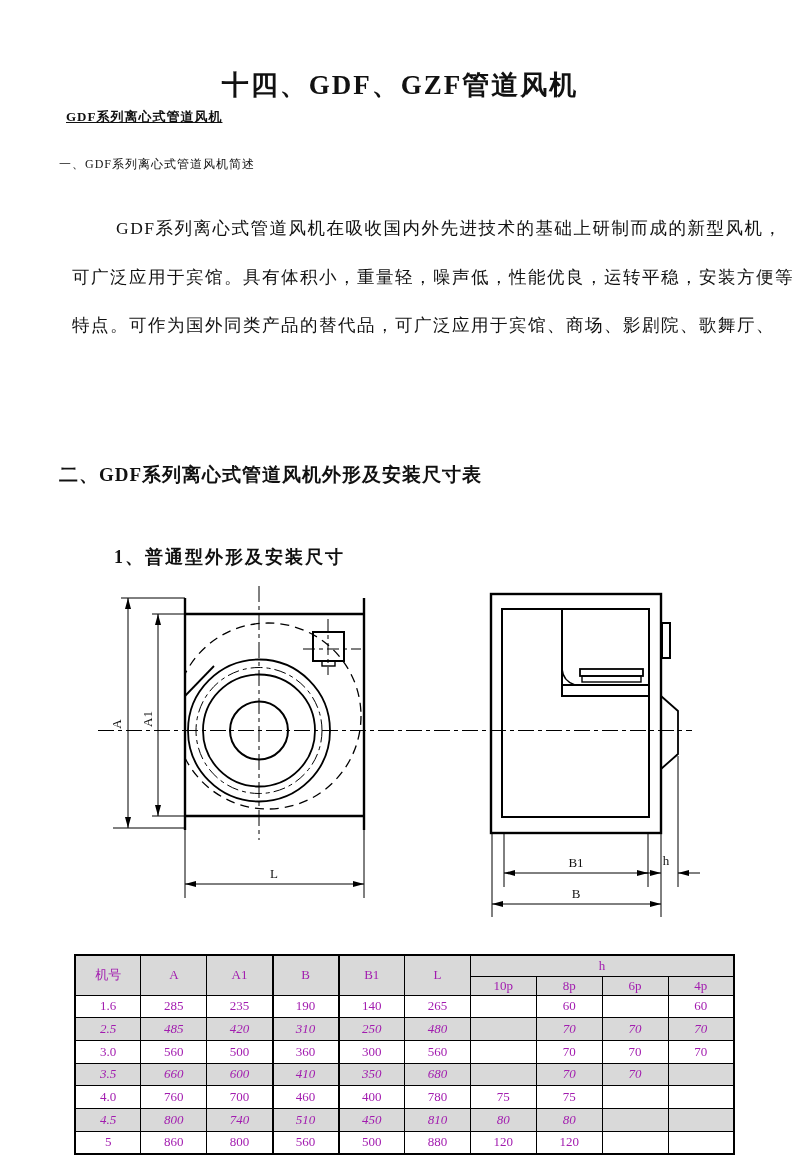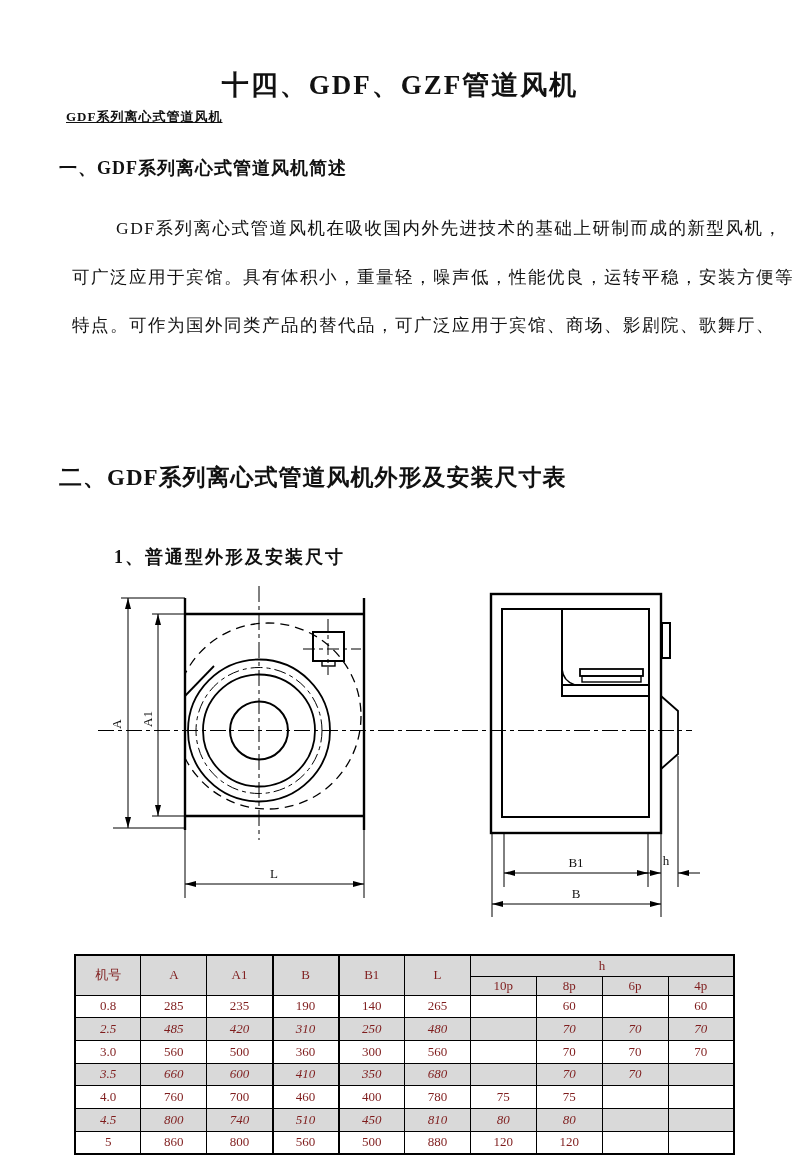--- a/index.html
+++ b/index.html
@@ -9,44 +9,44 @@
   }
   .title{
     position:absolute;left:0;right:0;top:46px;text-align:center;
     font-size:27px;font-weight:bold;letter-spacing:2px;white-space:nowrap;margin-top:21px;
   }
   .series-title{
     position:absolute;left:66px;top:108px;font-size:13px;font-weight:bold;
     letter-spacing:1px;white-space:nowrap;text-decoration:underline;
   }
   .sec1{
-    position:absolute;left:59px;top:156px;font-size:18px;font-weight:bold;
+    position:absolute;left:59px;top:156px;font-size:12px;font-weight:normal;
     letter-spacing:1px;white-space:nowrap;
   }
   .para{
     position:absolute;left:58px;top:204px;width:700px;
     font-size:17.5px;line-height:48.5px;letter-spacing:1.5px;
   }
   .para .bodyline{white-space:nowrap;margin-left:14px;}
   .para .indent{text-indent:44px;}
   .sec2{
-    position:absolute;left:59px;top:462px;font-size:23px;font-weight:bold;
+    position:absolute;left:59px;top:462px;font-size:19px;font-weight:bold;
     letter-spacing:1px;white-space:nowrap;
   }
   .subsec{
     position:absolute;left:114px;top:545px;font-size:18px;font-weight:bold;
     letter-spacing:2px;white-space:nowrap;
   }
   .drawing{position:absolute;left:88px;top:578px;}
   .drawing text{font-family:"Liberation Serif","DejaVu Serif",serif;font-size:13px;fill:#111;}
 
   table.spec{
     position:absolute;left:74px;top:954px;width:661px;
     border-collapse:collapse;table-layout:fixed;
-    font-size:13px;color:#7f1d1d;
+    font-size:13px;color:#a21caf;
   }
   table.spec th,table.spec td{
     border:1px solid #000;text-align:center;vertical-align:middle;
     padding:0;font-weight:normal;overflow:hidden;
   }
   table.spec{border:2px solid #000;}
   table.spec thead tr.hdr-top{height:21px;background:#d9d9d9;}
   table.spec thead tr.hdr-sub{height:19px;background:#d9d9d9;}
   table.spec tbody tr{height:22.7px;background:#ffffff;}
   table.spec tbody tr.shade{background:#d9d9d9;font-style:italic;}
@@ -180,21 +180,21 @@
       </tr>
       <tr class="hdr-sub">
         <th>10p</th>
         <th>8p</th>
         <th>6p</th>
         <th>4p</th>
       </tr>
     </thead>
     <tbody>
         <tr>
-          <td>0.8</td>
+          <td>1.6</td>
           <td>285</td>
           <td>235</td>
           <td>190</td>
           <td>140</td>
           <td>265</td>
           <td></td>
           <td>60</td>
           <td></td>
           <td>60</td>
         </tr>

